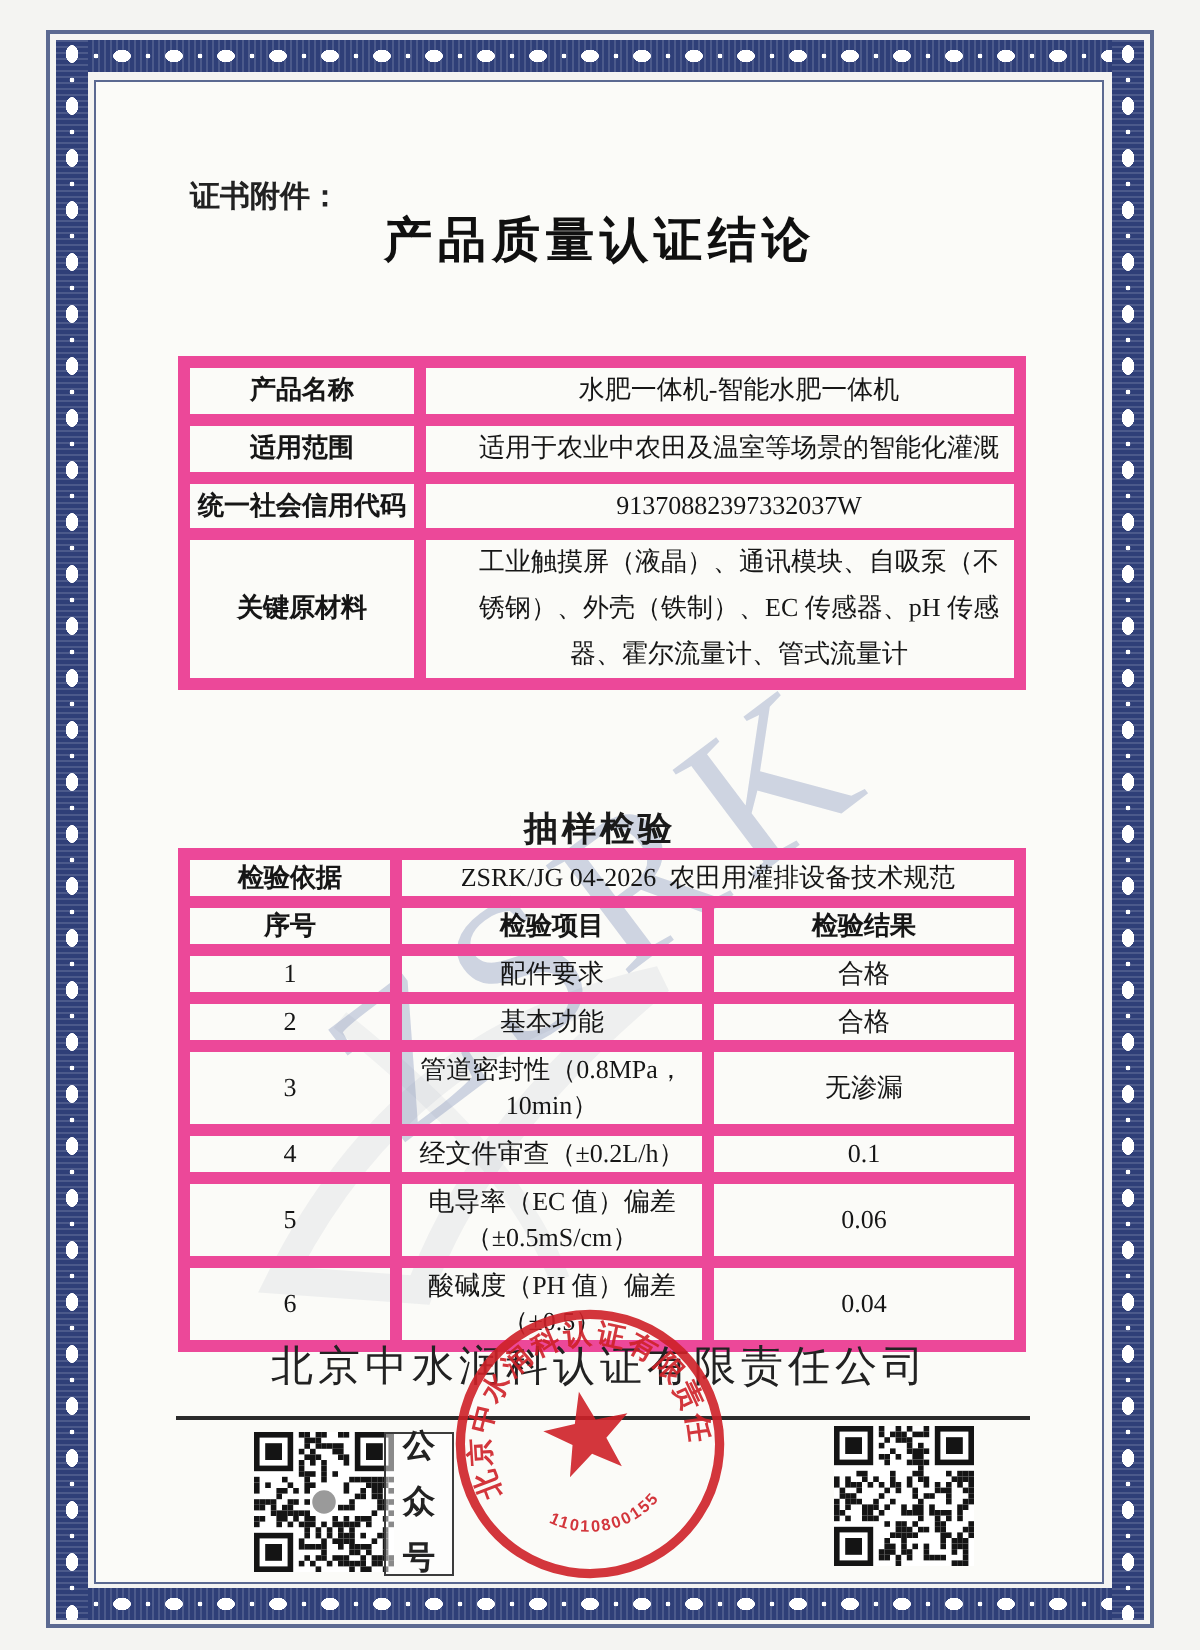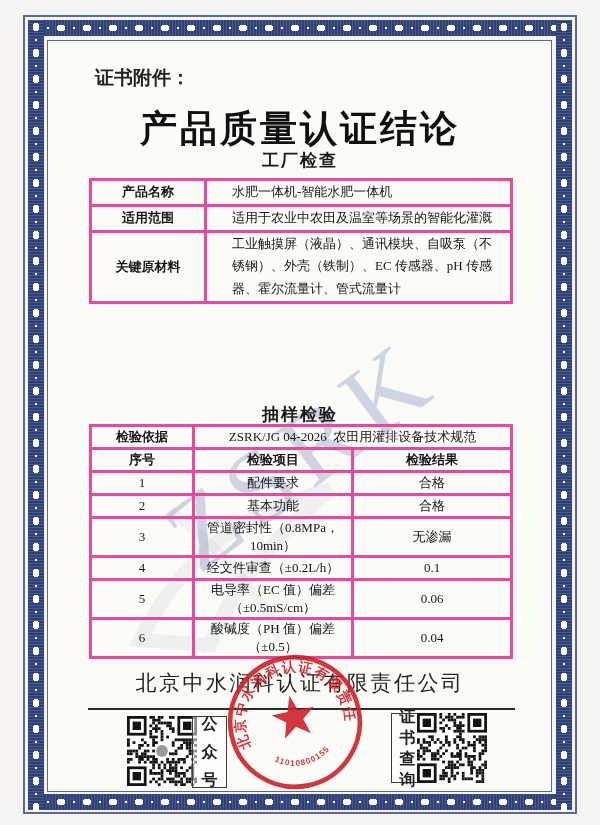--- a/index.html
+++ b/index.html
@@ -26,32 +26,32 @@
   .band.top{top:20px;} .band.bottom{top:794px;}
   .band.left{left:28px;} .band.right{left:556px;}
 
   
   .watermark{position:absolute;left:90px;top:395px;width:420px;text-align:center;
     font-size:104px;letter-spacing:10px;color:rgba(142,158,192,.42);
     transform:rotate(-37deg);transform-origin:center;z-index:1;user-select:none;}
   .wm-swirl{position:absolute;left:110px;top:470px;z-index:1;opacity:.5;}
 
   
-  .attachment{position:absolute;left:95px;top:65px;font-size:19px;font-weight:700;color:#222;z-index:3;}
-  .doc-title{position:absolute;left:0;top:104px;width:600px;text-align:center;font-size:37px;
+  .attachment{position:absolute;left:95px;top:89px;font-size:15px;font-weight:700;color:#222;z-index:3;}
+  .doc-title{position:absolute;left:0;top:104px;width:600px;text-align:center;font-size:24px;
     font-weight:700;letter-spacing:3px;color:#101010;z-index:3;}
   .sec-title{position:absolute;left:0;width:600px;text-align:center;font-size:17px;font-weight:700;
     letter-spacing:2px;color:#1a1a1a;z-index:3;}
   .sec1{top:149px;} .sec2{top:403px;}
 
   table{border-collapse:collapse;table-layout:fixed;z-index:3;position:absolute;background:transparent;}
-  td{border:3px solid #ec4899;font-size:13px;color:#161616;padding:0 6px;overflow:hidden;margin-left:31px;}
+  td{border:6px solid #ec4899;font-size:13px;color:#161616;padding:0 6px;overflow:hidden;margin-left:31px;}
   .t1{left:89px;top:178px;width:424px;}
   .t1 td.lbl{width:108px;text-align:center;font-weight:700;padding:0 2px;}
-  .t1 td.val{text-align:left;padding-left:25px;line-height:1.75;}
+  .t1 td.val{text-align:center;padding-left:25px;line-height:1.75;}
   .t1 tr.r1{height:24px;} .t1 tr.r2{height:49px;}
   .t2{left:89px;top:424px;width:424px;}
   .t2 tr{height:23px;}
   .t2 td{text-align:center;}
   .t2 td.c1{width:88px;} .t2 td.c2{width:227px;} .t2 td.c3{width:106px;}
   .t2 td.basis{font-weight:700;}
   .t2 td.basisval{white-space:pre-wrap;}
   .t2 tr.hdr td{font-weight:700;}
 
   .validity{position:absolute;left:95px;top:637px;width:470px;font-size:13.5px;font-weight:700;
@@ -85,31 +85,34 @@
 
   <div class="frame-outer"></div>
   <div class="band h top"></div>
   <div class="band h bottom"></div>
   <div class="band v left"></div>
   <div class="band v right"></div>
   <div class="frame-inner"></div>
 
   <div class="attachment">证书附件：</div>
   <div class="doc-title">产品质量认证结论</div>
-  <div class="sec-title sec1">工厂检查</div>
 
   <table class="t1">
     <tbody>
         <tr class="r1">
       <td class="lbl">产品名称</td>
       <td class="val">水肥一体机-智能水肥一体机</td>
     </tr>
     <tr class="r1">
       <td class="lbl">适用范围</td>
       <td class="val">适用于农业中农田及温室等场景的智能化灌溉</td>
+    </tr>
+    <tr class="r1">
+      <td class="lbl">统一社会信用代码</td>
+      <td class="val">91370882397332037W</td>
     </tr>
     <tr class="r2">
       <td class="lbl">关键原材料</td>
       <td class="val">工业触摸屏（液晶）、通讯模块、自吸泵（不锈钢）、外壳（铁制）、EC 传感器、pH 传感器、霍尔流量计、管式流量计</td>
     </tr>
   </tbody>
     </table>
 
   <div class="sec-title sec2">抽样检验</div>
 
@@ -365,23 +368,20 @@
       <rect x="20" y="2" width="3" height="3" fill="#141414"></rect>
       <rect x="0" y="18" width="7" height="7" fill="#141414"></rect>
       <rect x="1" y="19" width="5" height="5" fill="#fff"></rect>
       <rect x="2" y="20" width="3" height="3" fill="#141414"></rect>
       <circle cx="12.5" cy="12.5" r="2.1" fill="#9a9a9a"></circle>
     </svg>
   <div class="qr-label ql-left">
     <span class="ql-inner">公众号</span>
   </div>
 
-  <div class="qr-label ql-right">
-    <span class="ql-inner">证书查询</span>
-  </div>
   <svg class="qr" style="left:417px;top:713px;" width="70" height="70" viewBox="0 0 25 25">
       <rect x="0" y="0" width="25" height="25" fill="#fff"></rect>
       <rect x="8" y="0" width="1" height="1" fill="#141414"></rect>
       <rect x="11" y="0" width="1" height="1" fill="#141414"></rect>
       <rect x="13" y="0" width="1" height="1" fill="#141414"></rect>
       <rect x="16" y="0" width="1" height="1" fill="#141414"></rect>
       <rect x="8" y="1" width="1" height="1" fill="#141414"></rect>
       <rect x="10" y="1" width="1" height="1" fill="#141414"></rect>
       <rect x="11" y="1" width="1" height="1" fill="#141414"></rect>
       <rect x="12" y="1" width="1" height="1" fill="#141414"></rect>

